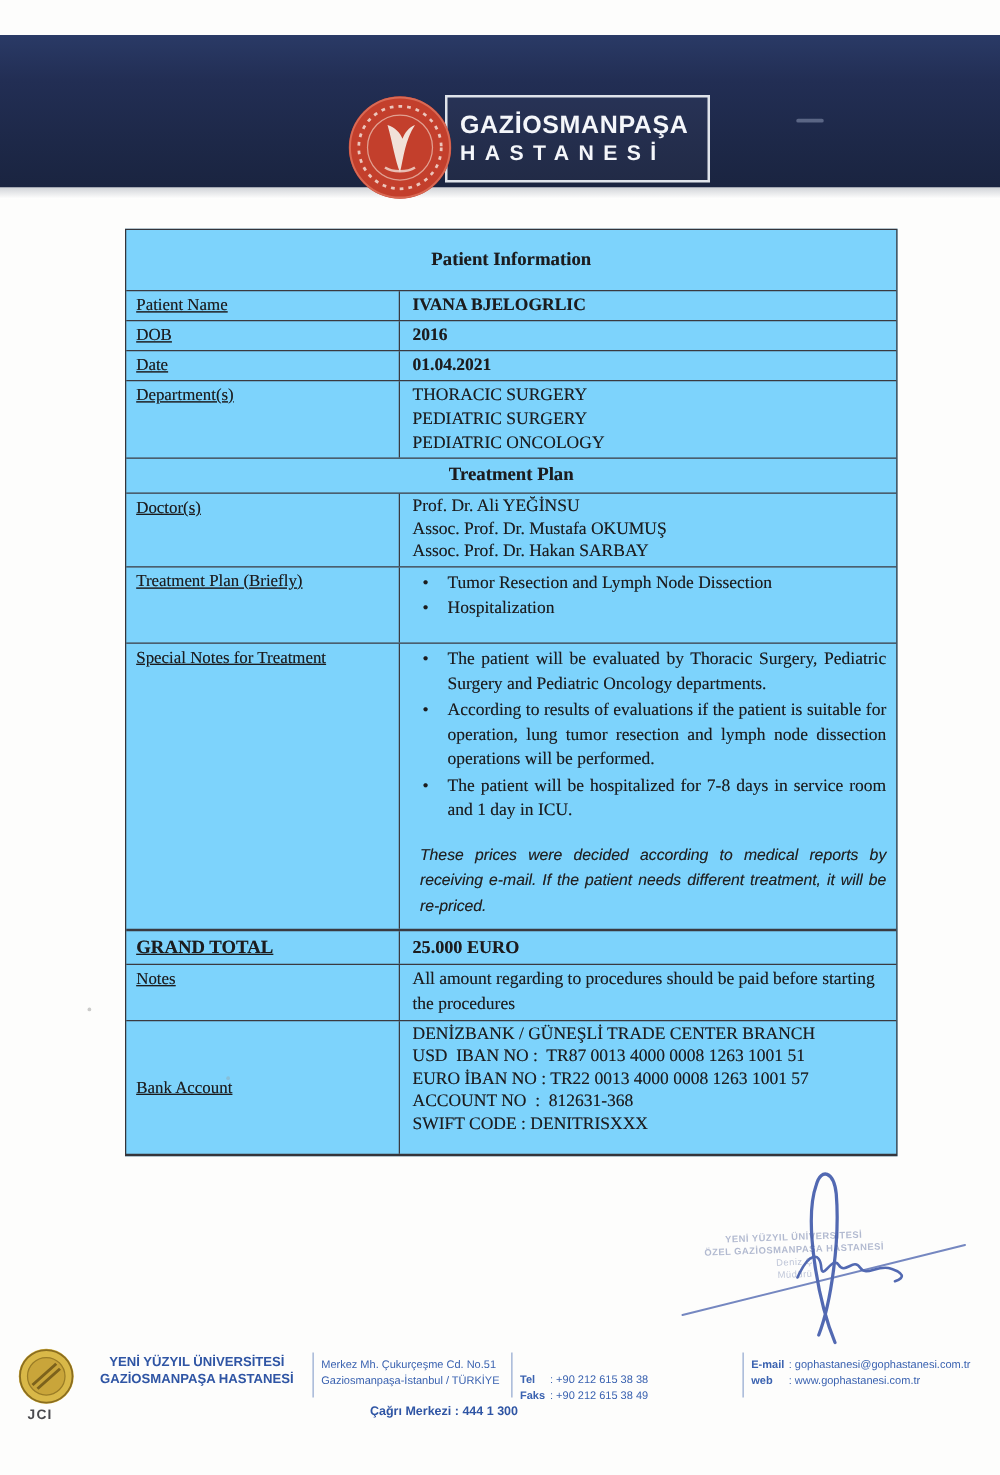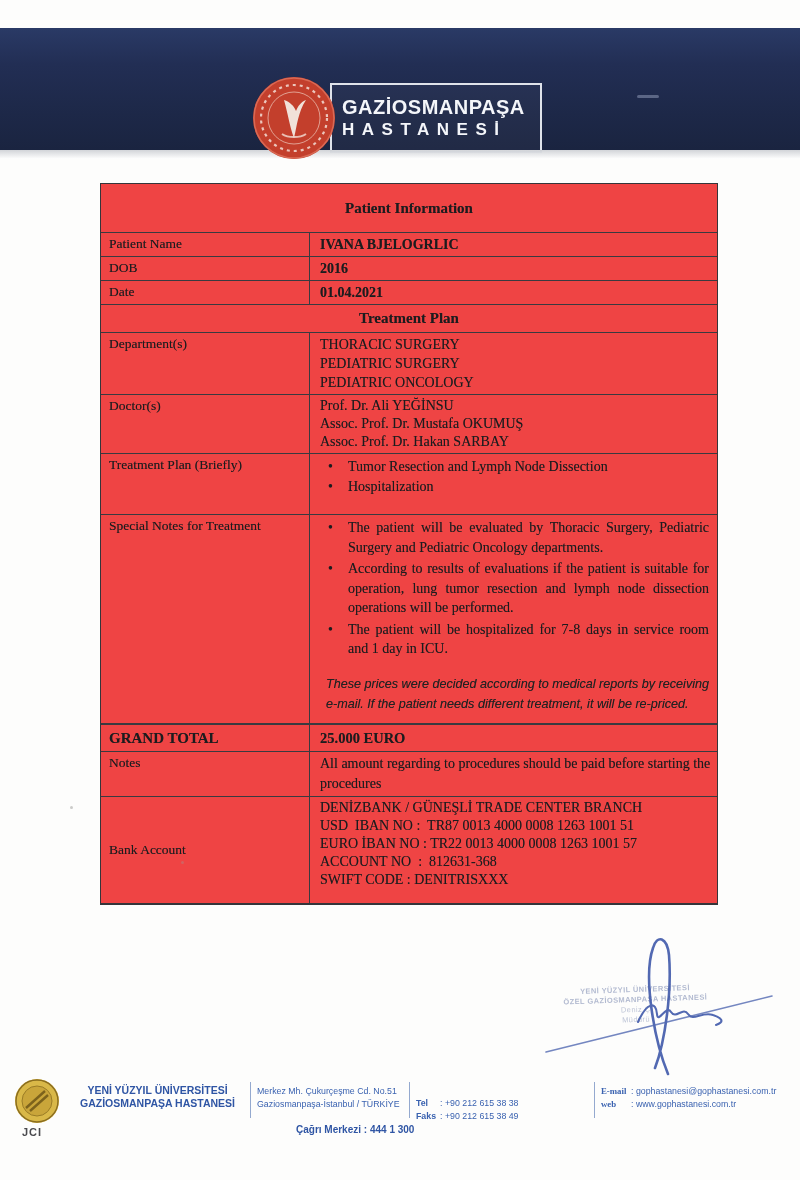--- a/index.html
+++ b/index.html
@@ -16,48 +16,48 @@
     background:linear-gradient(180deg,#2a3a66 0%,#222e54 30%,#1d2848 70%,#1a2440 100%);
   }
   .band-shadow{
     position:absolute;left:0;top:150px;width:800px;height:9px;
     background:linear-gradient(180deg,#c7cacf,#ffffff);opacity:.8;
   }
   .band-dash{
     position:absolute;left:637px;top:67px;width:22px;height:3px;
     background:#8c97b5;opacity:.55;border-radius:2px;
   }
-  .logo-group{position:absolute;left:252px;top:48px;display:flex;align-items:center;}
+  .logo-group{position:absolute;left:278px;top:48px;display:flex;}
   .logo-seal{width:84px;height:84px;flex:0 0 auto;margin-right:-6px;position:relative;z-index:2;}
   .logo-box{
     width:190px;height:62px;border:2px solid #dfe3ea;background:rgba(255,255,255,0.03);
     display:flex;flex-direction:column;justify-content:center;padding:2px 8px 2px 10px;
     font-family:"Liberation Sans","DejaVu Sans",sans-serif;color:#f4f6fa;
   }
   .logo-line1{font-size:20px;font-weight:bold;letter-spacing:.5px;line-height:24px;white-space:nowrap;}
   .logo-line2{font-size:17px;font-weight:bold;letter-spacing:7.5px;line-height:22px;white-space:nowrap;}
 
   
   .doc-table{
     position:absolute;left:100px;top:183px;width:616px;
     border:1.6px solid #35353a;border-bottom-width:2.5px;
-    background:#ef4444;
+    background:#7dd3fc;
     text-shadow:0 0 .4px rgba(30,30,35,.5);
   }
   .row{display:flex;border-top:1.2px solid #3a3a40;}
   .row:first-child{border-top:none;}
   .sechead{
     justify-content:center;align-items:center;text-align:center;
     font-weight:bold;font-size:15px;
   }
   .sechead.h1{height:48px;}
   .sechead.h2{height:27px;}
   .lbl{
     width:196px;flex:0 0 auto;border-right:1.3px solid #3a3a40;
-    padding:2px 4px 2px 8px;font-size:13.5px;line-height:18px;
+    padding:2px 14px 2px 8px;font-size:13.5px;line-height:18px;text-decoration:underline;
   }
   .val{flex:1;padding:2px 6px 2px 10px;font-size:14px;line-height:19px;}
   .val.bold{font-weight:bold;}
   .r-kv{min-height:17px;}
   .vline{line-height:19px;}
   .vline18{line-height:18px;white-space:pre-wrap;}
   ul.bullets{margin:1px 0 0 0;padding:0 2px 0 6px;list-style:none;}
   ul.bullets li{
     position:relative;padding-left:22px;line-height:19px;margin:0 0 1px 0;
   }
@@ -96,21 +96,21 @@
   .jci-label{position:absolute;left:22px;top:52px;font-size:11px;font-weight:bold;color:#4a4a4e;letter-spacing:1px;}
   .org-block{position:absolute;left:70px;top:10px;width:175px;text-align:center;
     font-weight:bold;font-size:10.5px;line-height:13px;color:#2f55a4;}
   .fdiv{position:absolute;top:8px;width:1px;height:36px;background:#94a9cf;}
   .fdiv1{left:250px;}.fdiv2{left:409px;}.fdiv3{left:594px;}
   .addr-block{position:absolute;left:257px;top:11px;font-size:8.8px;line-height:13px;}
   .tel-block{position:absolute;left:416px;top:11px;font-size:8.8px;line-height:13px;margin-top:12px;}
   .mail-block{position:absolute;left:601px;top:11px;font-size:8.8px;line-height:13px;}
   .flabel{font-weight:bold;display:inline-block;}
   .tel-block .flabel{min-width:24px;}
-  .mail-block .flabel{min-width:30px;font-family:Liberation Serif, serif;}
+  .mail-block .flabel{min-width:30px;}
   .call-line{position:absolute;left:296px;top:50px;font-size:10px;font-weight:bold;color:#2f55a4;}
 
   .speckle{position:absolute;width:3px;height:3px;border-radius:50%;background:#9a9a98;opacity:.5;}
 </style>
 </head>
 <body>
 
 <div class="band">
   <div class="logo-group">
     <svg class="logo-seal" viewBox="0 0 84 84">
@@ -142,31 +142,31 @@
   </div>
   <div class="row r-kv">
     <div class="lbl">DOB</div>
     <div class="val bold">2016</div>
   </div>
   <div class="row r-kv">
     <div class="lbl">Date</div>
     <div class="val bold">01.04.2021</div>
   </div>
 
-  <div class="row sechead h2">
-    <span>Treatment Plan</span>
-  </div>
-
   <div class="row">
     <div class="lbl">Department(s)</div>
     <div class="val">
       <div class="vline">THORACIC SURGERY</div>
       <div class="vline">PEDIATRIC SURGERY</div>
       <div class="vline">PEDIATRIC ONCOLOGY</div>
     </div>
+  </div>
+
+  <div class="row sechead h2">
+    <span>Treatment Plan</span>
   </div>
 
   <div class="row">
     <div class="lbl">Doctor(s)</div>
     <div class="val">
       <div class="vline18">Prof. Dr. Ali YEĞİNSU</div>
       <div class="vline18">Assoc. Prof. Dr. Mustafa OKUMUŞ</div>
       <div class="vline18">Assoc. Prof. Dr. Hakan SARBAY</div>
     </div>
   </div>

